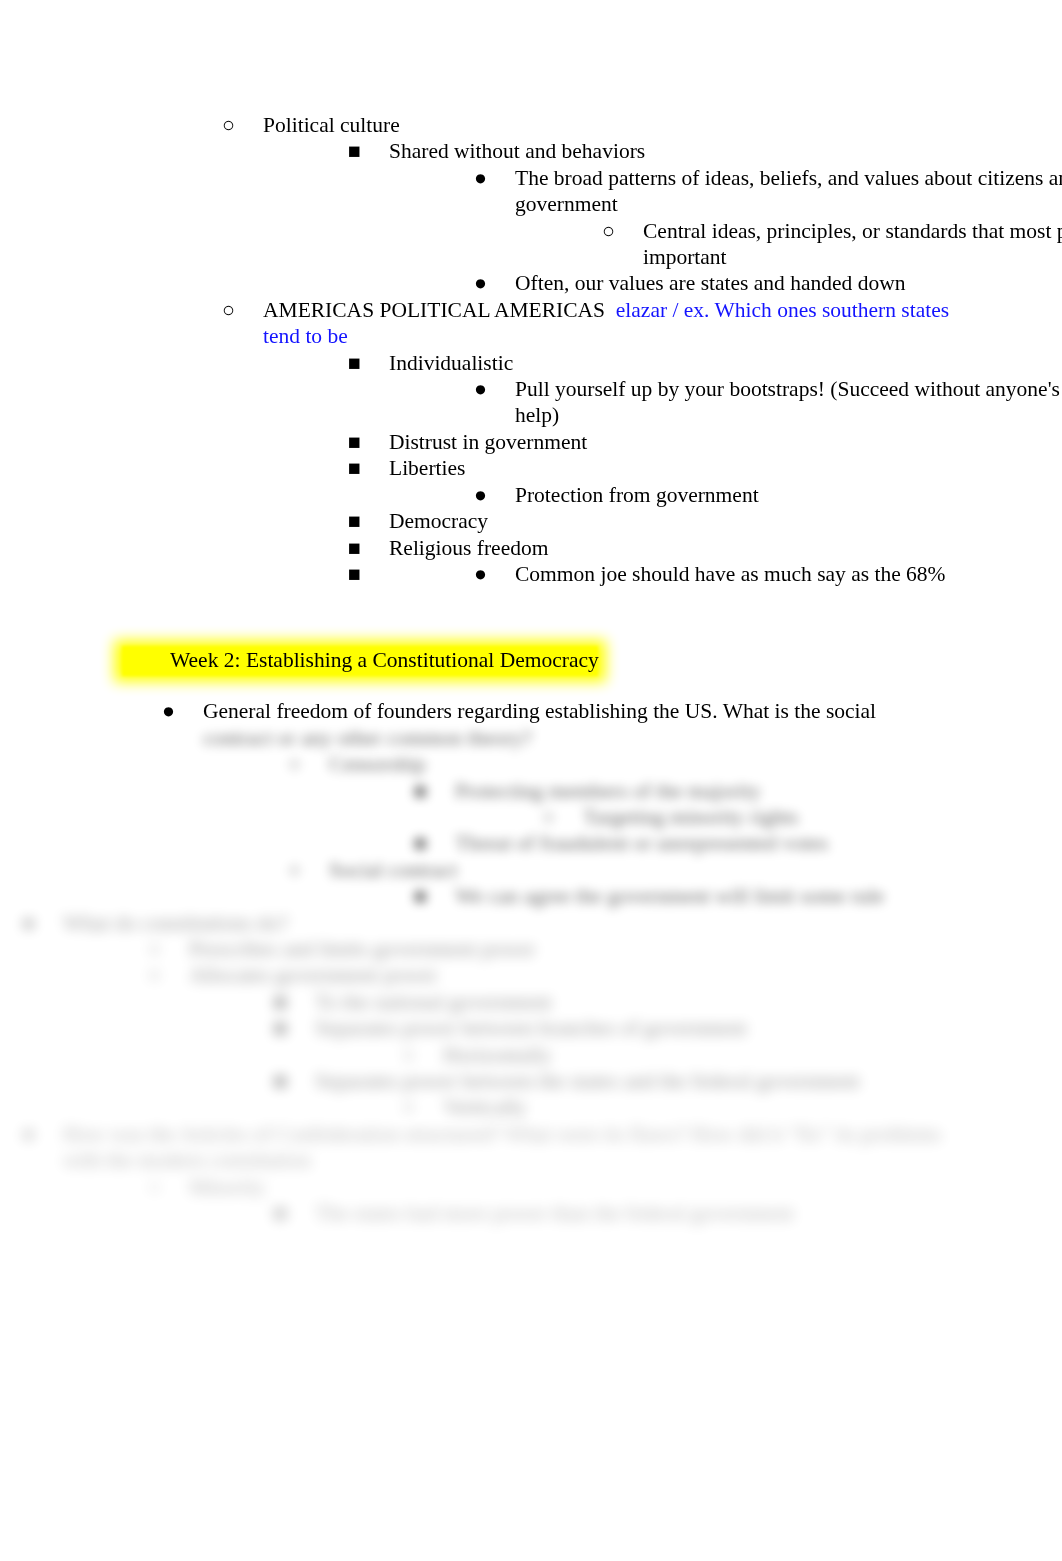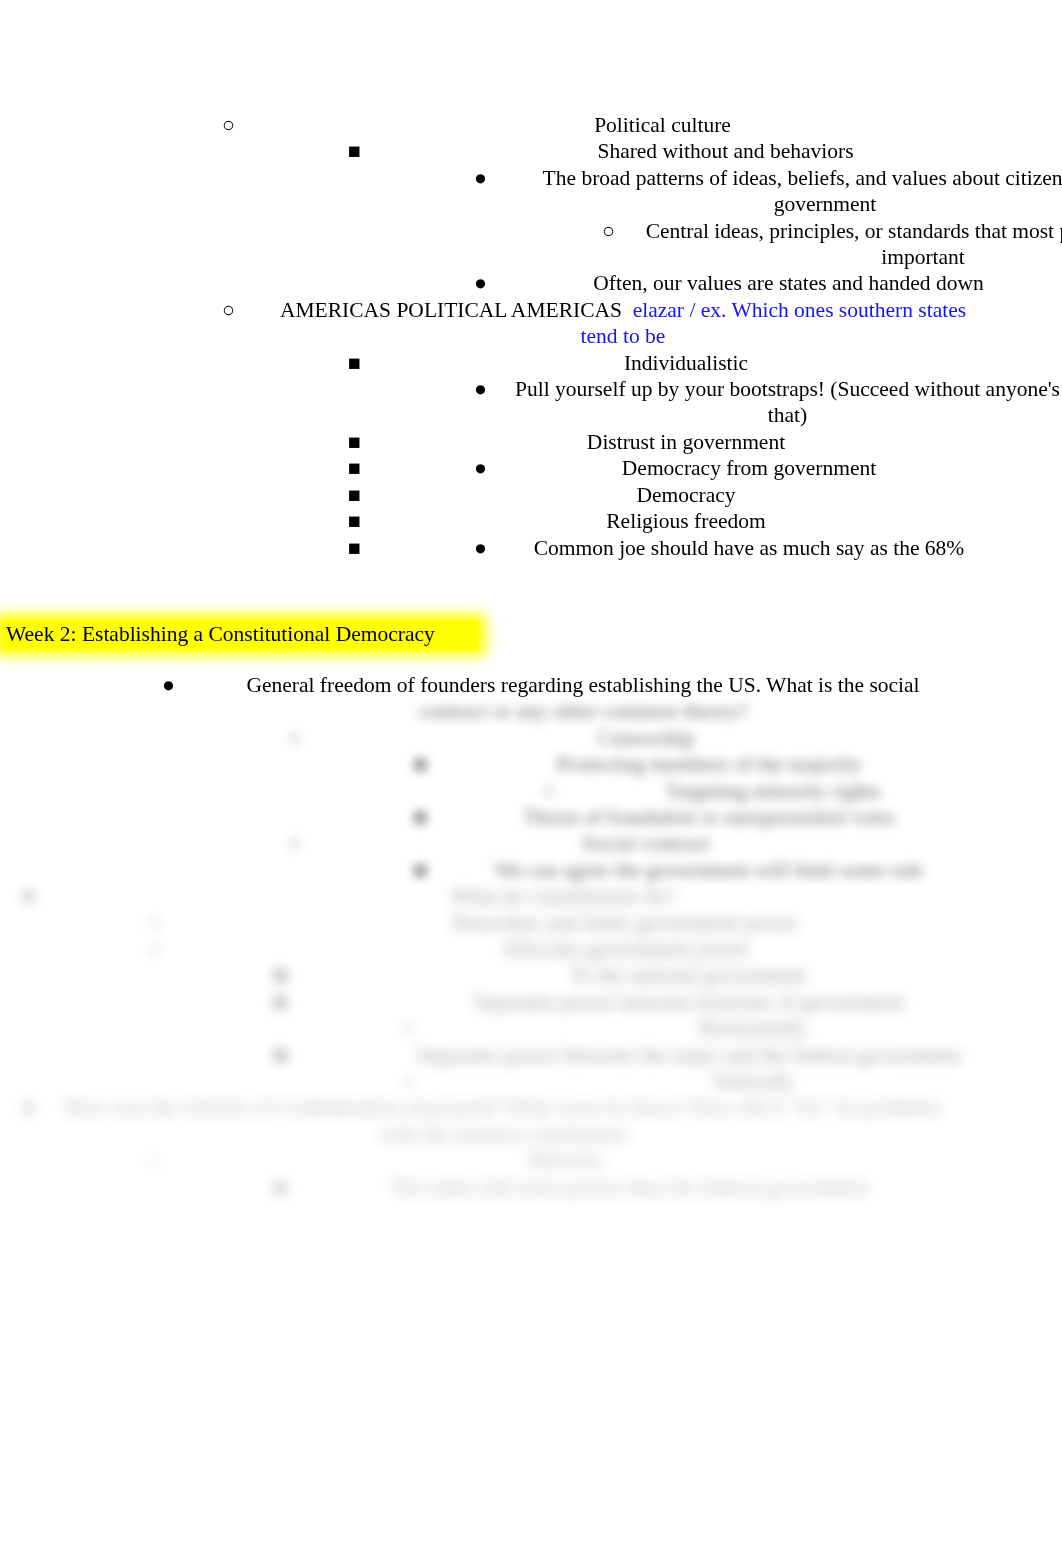--- a/index.html
+++ b/index.html
@@ -53,41 +53,42 @@
     position: absolute;
     left: 22px;
     top: 0;
     width: 26px;
     text-align: left;
     font-size: 21.5px;
     line-height: 26.4px;
   }
   li.node > .txt {
     display: block;
-    text-align: center;
   }
 
   
   .bullet.disc  { font-size: 17px; line-height: 28px; }
   .bullet.circle{ font-size: 15px; line-height: 29px; }
   .bullet.square{ font-size: 14px; line-height: 30px; }
 
   
   .lvl-1 { margin-left: 200px; }   
   .lvl-2 { margin-left: 63px;  }   
   .lvl-3 { margin-left: 63px;  }   
   .lvl-4 { margin-left: 65px;  }   
 
   .blue { color: #1414ff; }
 
   
   .heading-wrap {
     position: relative;
     margin-top: 57px;
+    margin-left: 120px;
     height: 36px;
+    padding-left: 44px;
   }
   .hl-glow {
     position: absolute;
     left: -6px;
     top: -4px;
     width: 492px;
     height: 42px;
     background: #ffff00;
     filter: blur(7px);
     opacity: 0.95;
@@ -179,37 +180,38 @@
         <span class="txt"><span>AMERICAS POLITICAL AMERICAS</span>&nbsp; <span class="blue">elazar / ex. Which ones southern states tend to be</span></span>
 
         <ul>
           <li class="node lvl-2">
             <span class="bullet square">■</span>
             <span class="txt">Individualistic</span>
 
             <ul>
               <li class="node lvl-3" style="width:545px;">
                 <span class="bullet disc">●</span>
-                <span class="txt">Pull yourself up by your bootstraps! (Succeed without anyone's that)</span>
+                <span class="txt">Pull yourself up by your bootstraps! (Succeed without anyone's help)</span>
               </li>
             </ul>
           </li>
 
           <li class="node lvl-2">
             <span class="bullet square">■</span>
             <span class="txt">Distrust in government</span>
           </li>
 
           <li class="node lvl-2">
             <span class="bullet square">■</span>
+            <span class="txt">Liberties</span>
 
             <ul>
               <li class="node lvl-3">
                 <span class="bullet disc">●</span>
-                <span class="txt">Democracy from government</span>
+                <span class="txt">Protection from government</span>
               </li>
             </ul>
           </li>
 
           <li class="node lvl-2">
             <span class="bullet square">■</span>
             <span class="txt">Democracy</span>
           </li>
 
           <li class="node lvl-2">

